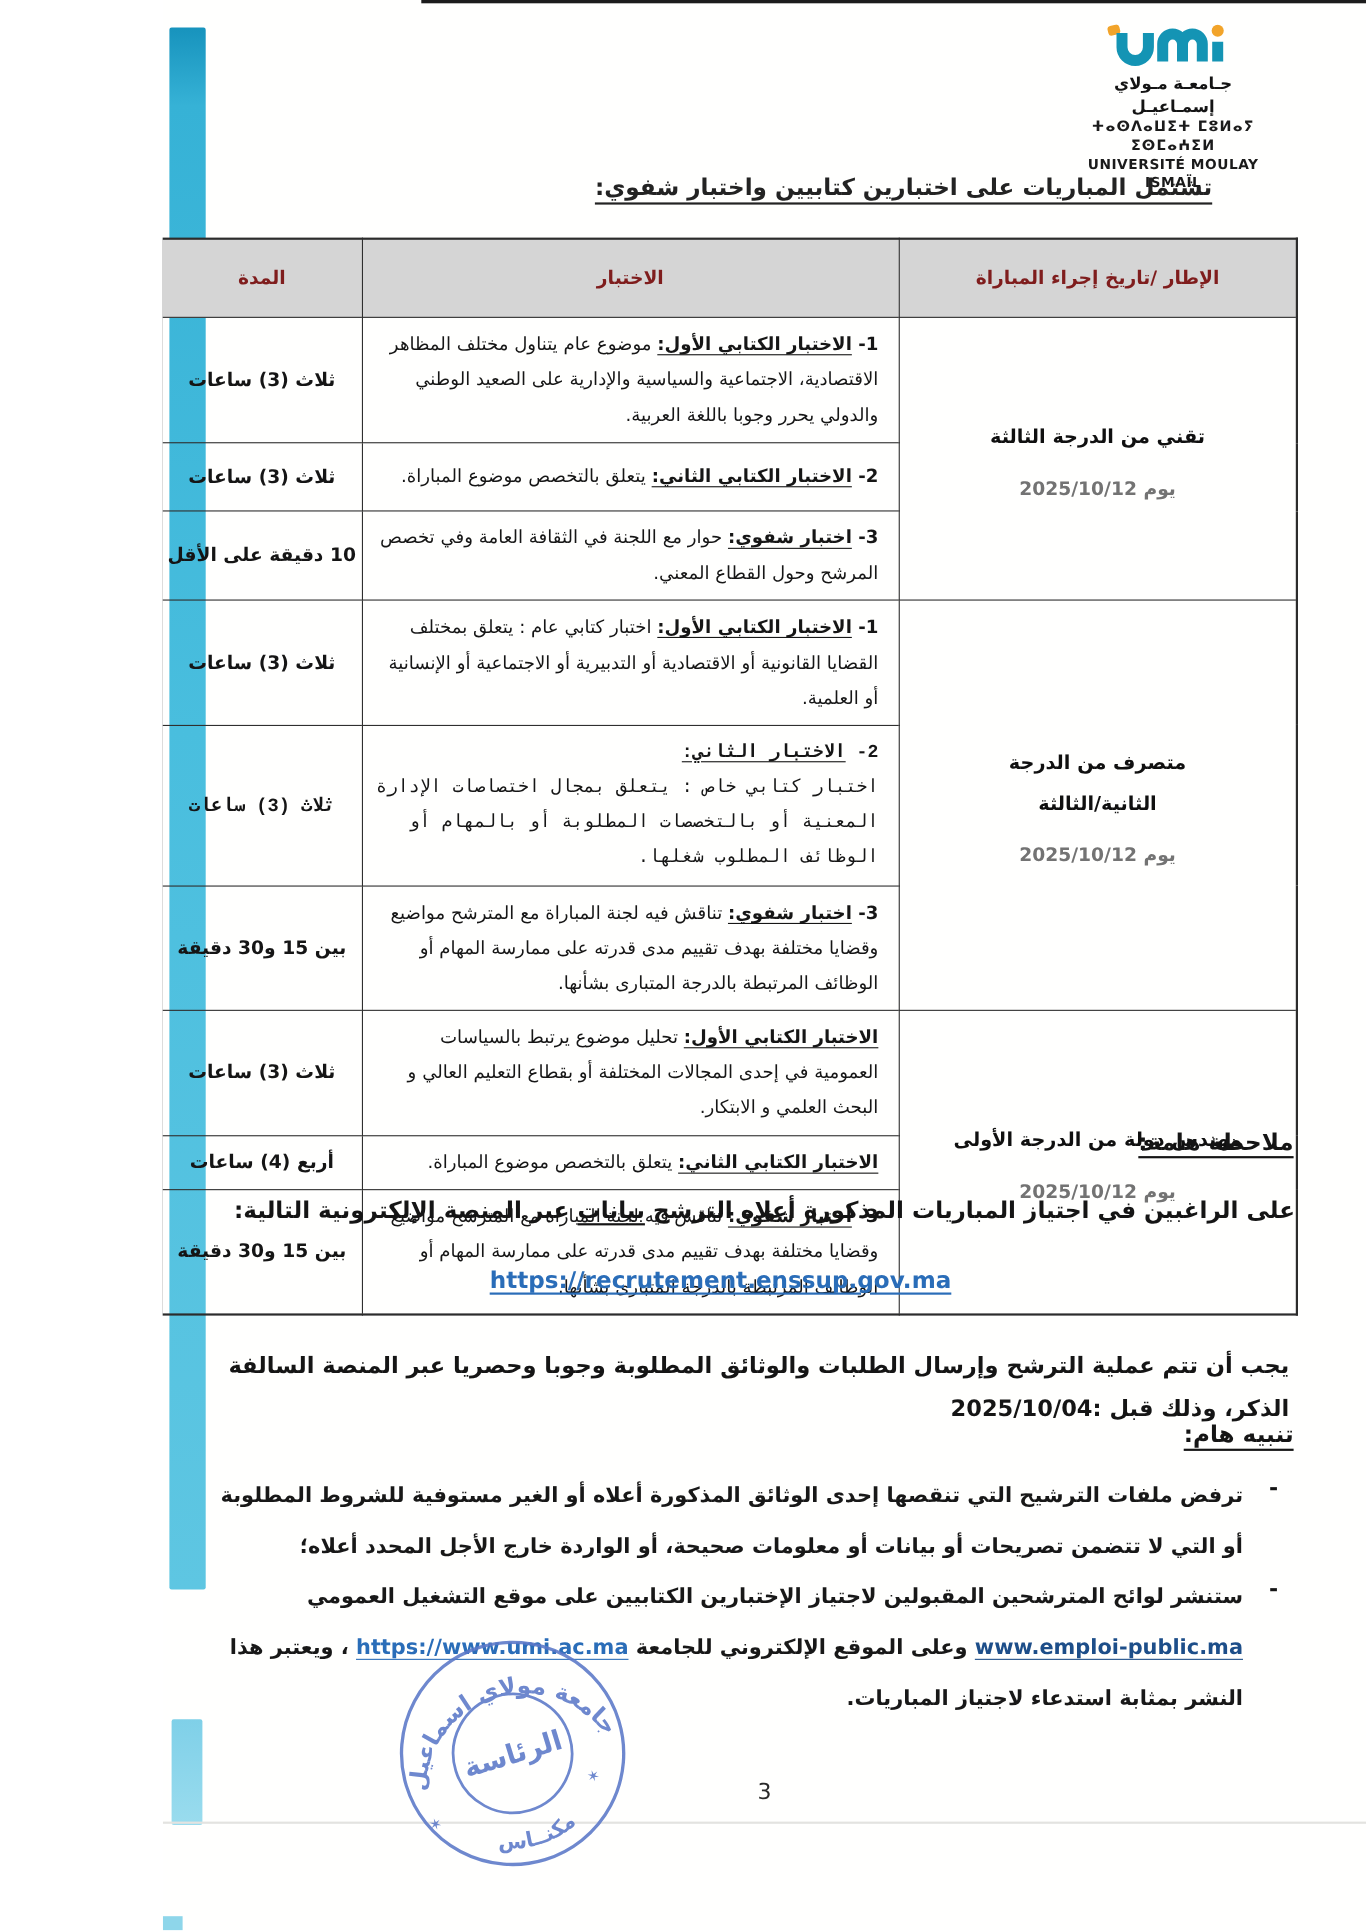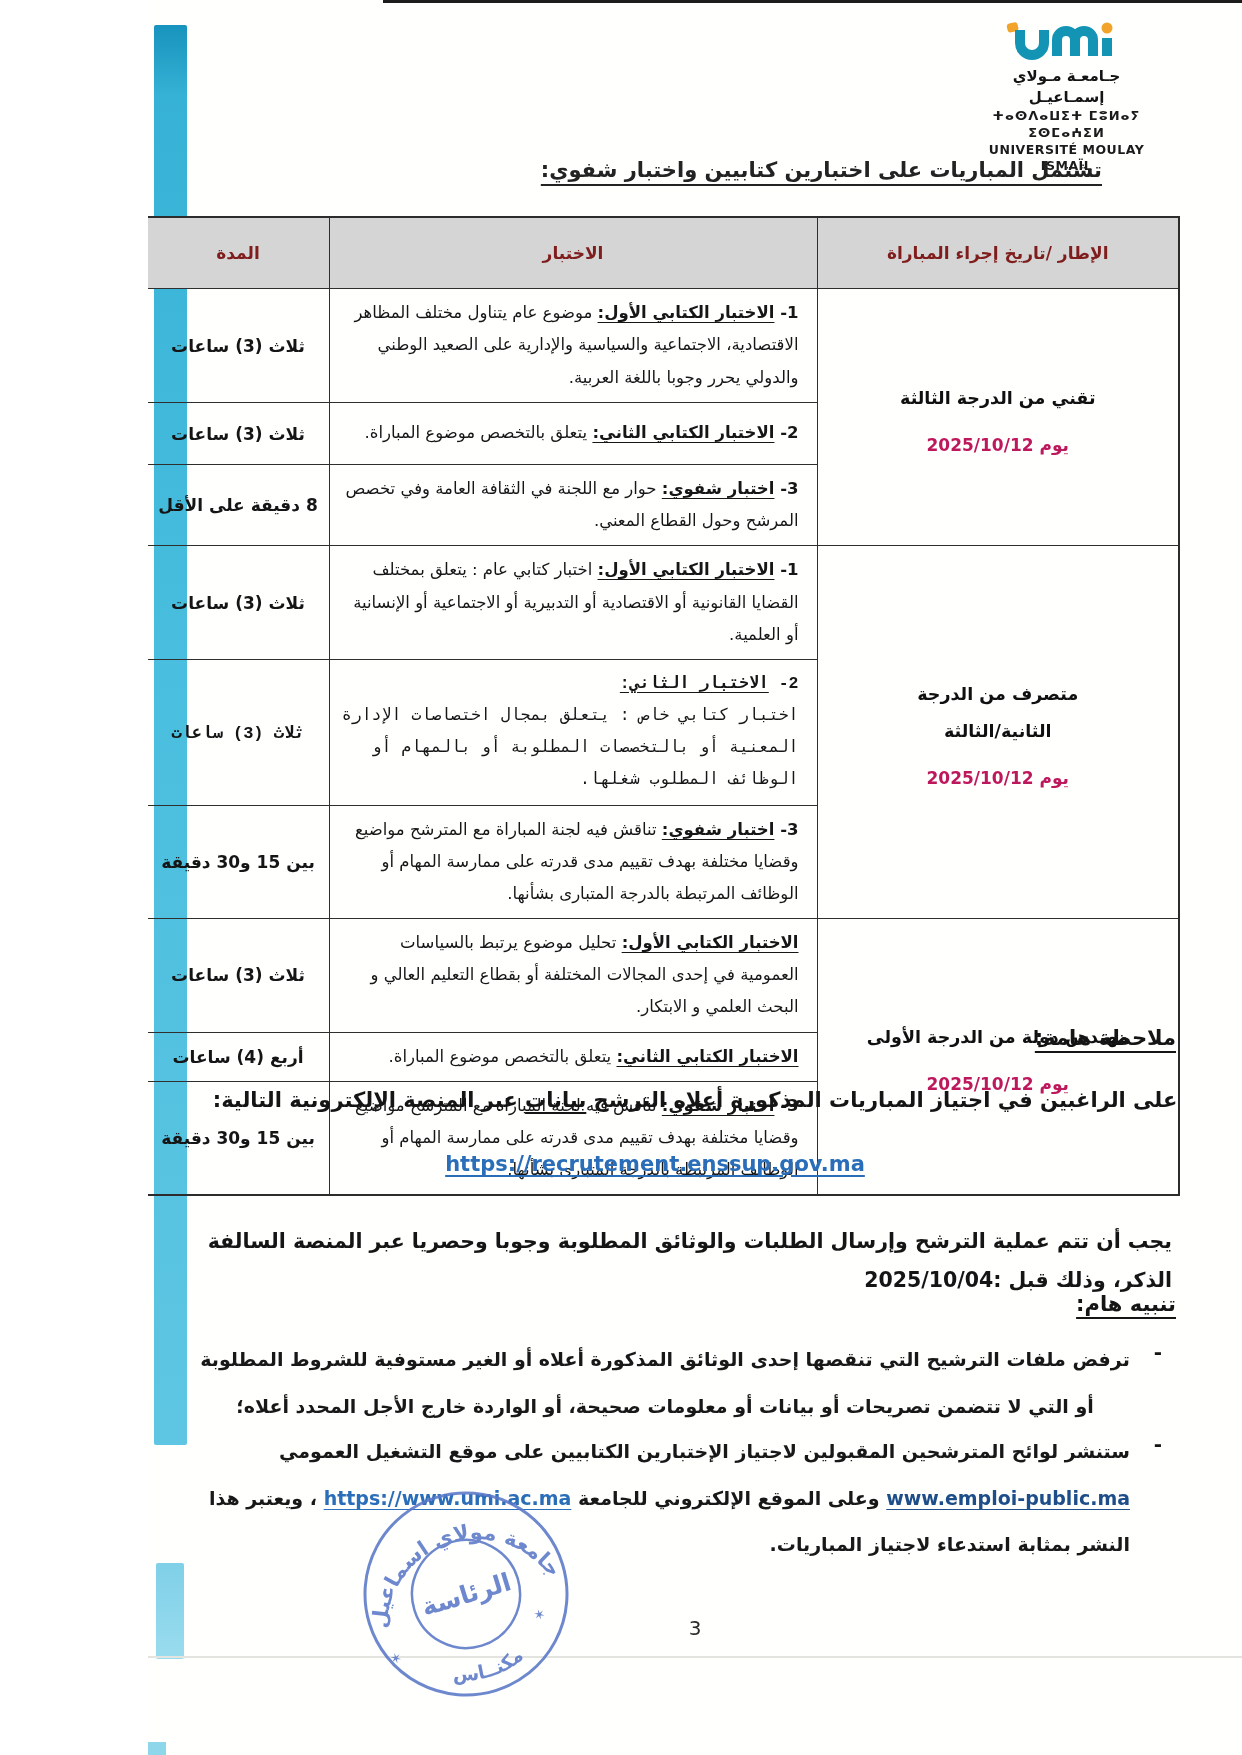--- a/index.html
+++ b/index.html
@@ -39,21 +39,21 @@
   
   .exams-wrap{position:absolute;top:216px;right:62px;}
   table.exams{border-collapse:collapse;table-layout:fixed;width:1118px;direction:rtl;
     border:2.5px solid #2c2c2c;}
   table.exams th,table.exams td{border:1.6px solid #2f2f2f;}
   table.exams thead th{
     background:#d5d5d5;font-size:17px;font-weight:bold;padding:25px 6px;color:#7f1d1d;
   }
   td.frame-cell{text-align:center;vertical-align:middle;padding:6px 10px;}
   .frame-title{font-weight:bold;font-size:17.5px;line-height:2.1;color:#101010;}
-  .frame-date{font-weight:bold;font-size:17px;margin-top:18px;color:#be185d;}
+  .frame-date{font-weight:bold;font-size:17px;margin-top:18px;color:#737373;}
   td.exam-cell{
     padding:8px 18px 8px 11px;font-size:16.5px;line-height:1.95;
     text-align:right;vertical-align:middle;color:#161616;
   }
   td.exam-cell .num{font-weight:bold;}
   td.exam-cell .lead{font-weight:bold;text-decoration:underline;text-underline-offset:4px;}
   td.duration-cell{text-align:center;vertical-align:middle;font-weight:bold;font-size:17px;padding:4px;}
   td.coeff-cell{text-align:center;vertical-align:middle;font-size:17.5px;padding:4px;}
 
   
@@ -64,21 +64,21 @@
   .center-line .required{text-decoration:underline;text-underline-offset:5px;}
   .platform-link{position:absolute;top:1152px;left:0;right:80px;text-align:center;
     font-size:21px;font-weight:bold;direction:ltr;}
   .platform-link a{color:#2a6db8;text-decoration:underline;text-underline-offset:4px;cursor:pointer;}
   .deadline{position:absolute;top:1222px;right:70px;left:55px;text-align:right;
     font-size:20.5px;font-weight:bold;line-height:1.9;}
   .warning-heading{position:absolute;top:1292px;right:66px;font-size:21px;font-weight:bold;
     text-decoration:underline;text-underline-offset:6px;}
   .bullet{position:absolute;right:112px;left:52px;text-align:right;
     font-size:19px;font-weight:bold;line-height:2.45;color:#181818;}
-  .bullet-1{top:1336px;text-align:center;}
+  .bullet-1{top:1336px;}
   .bullet-2{top:1428px;}
   .bullet-dash{position:absolute;font-size:20px;font-weight:bold;right:80px;}
   .dash-1{top:1340px;}
   .dash-2{top:1432px;}
   .bullet a{cursor:pointer;text-decoration:underline;text-underline-offset:4px;}
   .link-emploi{color:#1d4e89;direction:ltr;unicode-bidi:embed;}
   .link-umi{color:#2a6db8;direction:ltr;unicode-bidi:embed;}
 
   
   .stamp{position:absolute;left:202px;top:1478px;transform:rotate(-17deg);opacity:.88;}
@@ -137,21 +137,21 @@
             <td class="duration-cell">ثلاث (3) ساعات</td>
             <td class="coeff-cell">4</td>
           </tr>
           <tr style="height: 62px;">
             <td class="exam-cell"><span class="num">2- </span><span class="lead">الاختبار الكتابي الثاني:</span> <span>يتعلق بالتخصص موضوع المباراة.</span></td>
             <td class="duration-cell">ثلاث (3) ساعات</td>
             <td class="coeff-cell">6</td>
           </tr>
           <tr style="height: 62px;">
             <td class="exam-cell"><span class="num">3- </span><span class="lead">اختبار شفوي:</span> <span>حوار مع اللجنة في الثقافة العامة وفي تخصص المرشح وحول القطاع المعني.</span></td>
-            <td class="duration-cell">8 دقيقة على الأقل</td>
+            <td class="duration-cell">10 دقيقة على الأقل</td>
             <td class="coeff-cell">3</td>
           </tr>
           <tr style="height: 106px;">
             <td class="frame-cell" rowspan="3">
               <div class="frame-title">متصرف من الدرجة</div>
               <div class="frame-title">الثانية/الثالثة</div>
               <div class="frame-date">يوم 2025/10/12</div>
             </td>
             <td class="exam-cell"><span class="num">1- </span><span class="lead">الاختبار الكتابي الأول:</span> <span>اختبار كتابي عام : يتعلق بمختلف القضايا القانونية أو الاقتصادية أو التدبيرية أو الاجتماعية أو الإنسانية أو العلمية.</span></td>
             <td class="duration-cell">ثلاث (3) ساعات</td>

